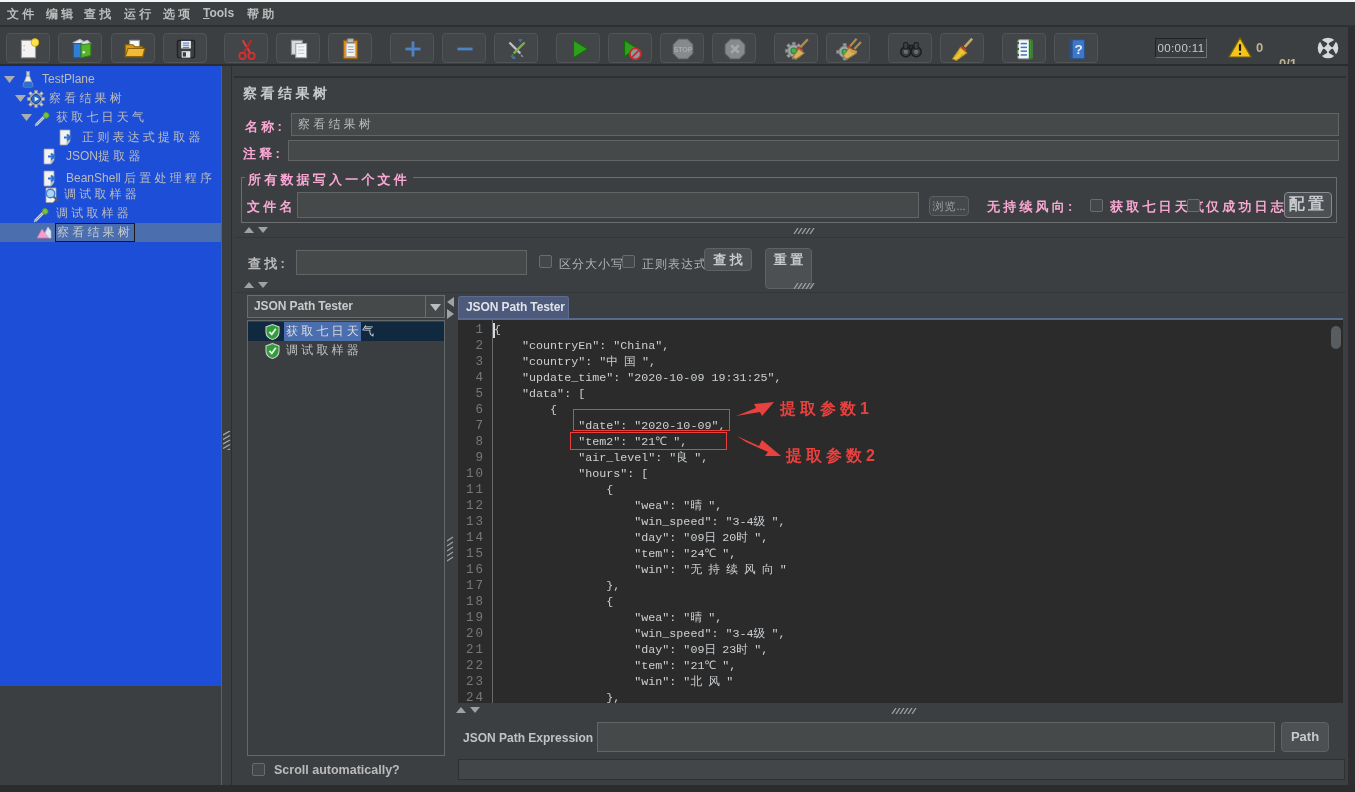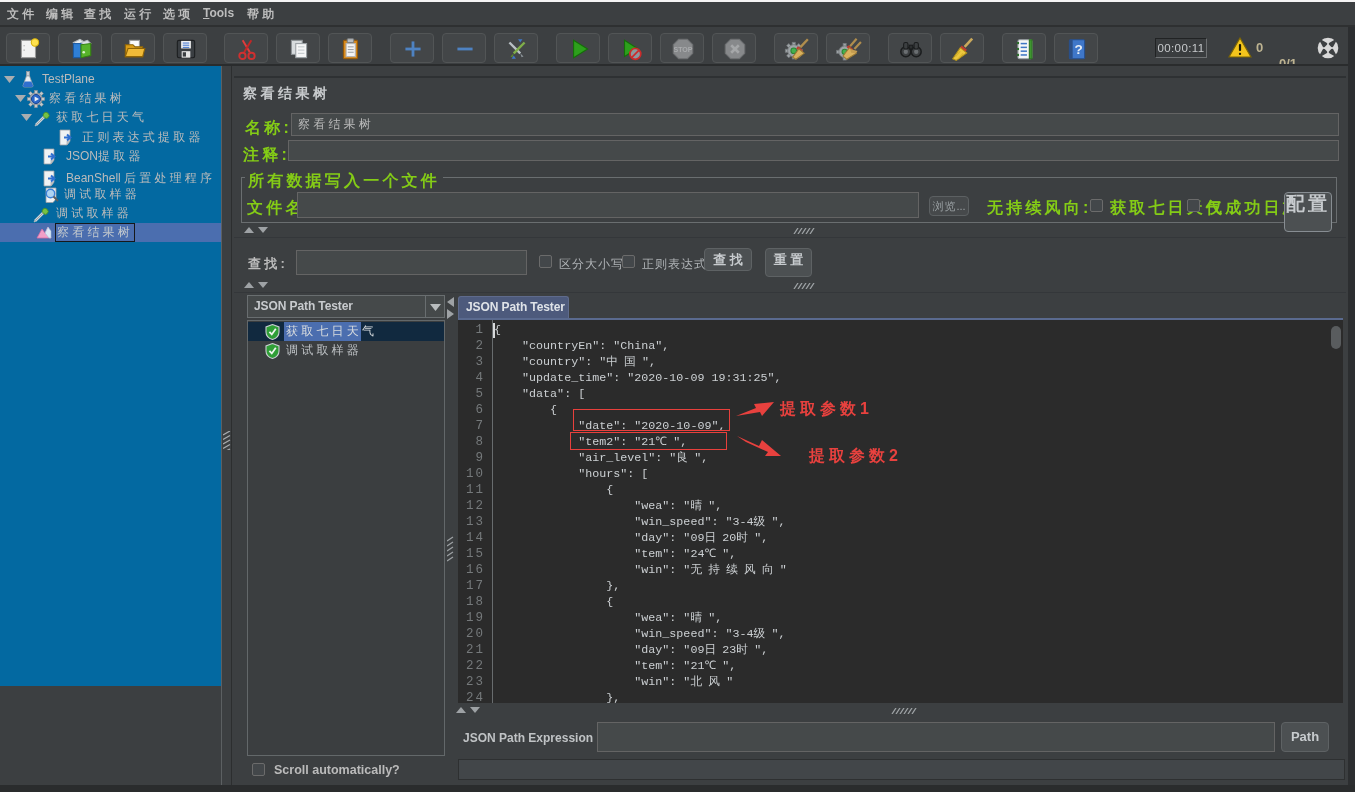--- a/index.html
+++ b/index.html
@@ -2,21 +2,21 @@
 <html><head><meta charset="utf-8"><style>
 html,body{margin:0;padding:0;width:1355px;height:792px;overflow:hidden;background:#3c3f41;font-family:"Liberation Sans",sans-serif}
 .ab{position:absolute}
 .cj{letter-spacing:3.2px}
 .ck{letter-spacing:6.2px}
 .tbtn{position:absolute;top:6px;width:44px;height:30px;background:#434648;border:1px solid #525556;border-radius:4px;box-sizing:border-box}
 .tbtn svg{position:absolute;left:9px;top:2px;width:26px;height:26px}
 .fld{position:absolute;background:#45494a;border:1px solid #646464;box-sizing:border-box;color:#bbbbbb}
 .btn{position:absolute;background:#4c5052;border:1px solid #5e6264;border-radius:4px;box-sizing:border-box;color:#c7cbce;font-weight:bold;text-align:center}
 .cb{position:absolute;width:13px;height:13px;background:#43474a;border:1px solid #6b6b6b;box-sizing:border-box;border-radius:2px}
-.lbl{position:absolute;color:#84cc16;font-size:16px;font-weight:bold;white-space:nowrap}
+.lbl{position:absolute;color:#f9a8d4;font-size:13px;font-weight:bold;white-space:nowrap}
 .tt{position:absolute;color:#bbbbbb;font-size:12px;white-space:nowrap}
 pre{margin:0;font-family:"Liberation Mono",monospace}
 </style></head>
 <body>
 
 <div class="ab" style="left:0;top:0;width:1355px;height:2px;background:#f4f4f4"></div>
 
 <div class="ab" style="left:0;top:2px;width:1355px;height:23px;background:#3c3f41"></div>
 <div class="ab" id="menuitems" style="top:6px;left:0;width:1355px;height:18px;color:#bdbdbd;font-size:12px;font-weight:bold">
 <span class="ab cj" style="left:7px">文件</span>
@@ -225,21 +225,21 @@
 <div class="ab" style="left:1317px;top:10px"><svg width="22" height="22" viewBox="0 0 22 22">
         <circle cx="11" cy="11" r="10.3" fill="#d8d8d8"></circle>
         <path d="M4.2 4.2 L9 6.8 L6.8 9 Z" fill="#3d4042" stroke="#3d4042" stroke-width="2.5" stroke-linejoin="round"></path>
         <path d="M17.8 4.2 L15.2 9 L13 6.8 Z" fill="#3d4042" stroke="#3d4042" stroke-width="2.5" stroke-linejoin="round"></path>
         <path d="M17.8 17.8 L13 15.2 L15.2 13 Z" fill="#3d4042" stroke="#3d4042" stroke-width="2.5" stroke-linejoin="round"></path>
         <path d="M4.2 17.8 L6.8 13 L9 15.2 Z" fill="#3d4042" stroke="#3d4042" stroke-width="2.5" stroke-linejoin="round"></path>
       </svg></div>
 </div>
 <div class="ab" style="left:0;top:64px;width:1355px;height:2px;background:#2a2c2d"></div>
 
-<div class="ab" id="lpanel" style="left:0;top:66px;width:221px;height:620px;background:#0369a1">
+<div class="ab" id="lpanel" style="left:0;top:66px;width:221px;height:620px;background:#1d4ed8">
 <div class="ab" style="left:0;top:4px;width:221px;height:19px">
       <svg class="ab" style="left:4px;top:6px" width="11" height="7">
         <polygon points="0,0 11,0 5.5,7" fill="#a9adb0"></polygon>
       </svg>
       <svg class="ab" style="left:22px;top:1px" width="12" height="17" viewBox="0 0 12 17">
         <rect x="4.4" y="0.5" width="3.2" height="4.5" fill="#c7ced4" stroke="#8e979e" stroke-width="0.8"></rect>
         <path d="M4.5 5 L7.5 5 L11 14.5 Q11.3 16 9.5 16 L2.5 16 Q0.7 16 1 14.5 Z" fill="#e9eef2" stroke="#97a1a8" stroke-width="0.8"></path>
         <path d="M2.7 10.5 L9.3 10.5 L11 14.5 Q11.3 16 9.5 16 L2.5 16 Q0.7 16 1 14.5 Z" fill="#2f6fce"></path>
       </svg>
       <span class="tt ab" style="left:42px;line-height:19px;position:absolute">TestPlane</span>
@@ -348,21 +348,21 @@
 <div class="ab" style="left:9px;top:111px;width:1096px;height:46px;border:1px solid #6a6e70;box-sizing:border-box"></div>
 <div class="lbl" style="left:13px;top:105px;background:#3c3f41;padding:0 3px"><span class="cj">所有数据写入一个文件</span></div>
 <div class="lbl" style="left:15px;top:132px"><span class="cj">文件名</span></div>
 <div class="fld" style="left:65px;top:126px;width:622px;height:26px"></div>
 <div class="btn" style="left:697px;top:130px;width:40px;height:20px;font-size:11px;font-weight:normal;color:#9aa0a3;line-height:18px;background:#46494b;border-color:#5c6062"><span style="letter-spacing:1px">浏览</span>...</div>
 <div class="lbl" style="left:755px;top:132px"><span class="cj">无持续风向</span>:</div>
 <div class="cb" style="left:858px;top:133px"></div>
 <div class="lbl" style="left:878px;top:132px"><span class="cj">获取七日天气</span></div>
 <div class="cb" style="left:955px;top:133px"></div>
 <div class="lbl" style="left:974px;top:132px"><span class="cj">仅成功日志</span></div>
-<div class="btn" style="left:1052px;top:126px;width:48px;height:40px;font-size:19px;line-height:22px;border-color:#878d92"><span class="cj">配置</span></div>
+<div class="btn" style="left:1052px;top:126px;width:48px;height:26px;font-size:16px;line-height:22px;border-color:#878d92"><span class="cj">配置</span></div>
 <svg class="ab" style="left:12px;top:161px" width="26" height="8">
       <polygon points="0,6 10,6 5,0" fill="#9ea2a5"></polygon>
       <polygon points="14,0 24,0 19,6" fill="#9ea2a5"></polygon>
     </svg>
 <svg class="ab" style="left:561px;top:162px" width="26" height="6">
       <g stroke="#9ea2a5" stroke-width="1.3">
         <line x1="1" y1="6" x2="5" y2="0"></line>
         <line x1="5" y1="6" x2="9" y2="0"></line>
         <line x1="9" y1="6" x2="13" y2="0"></line>
         <line x1="13" y1="6" x2="17" y2="0"></line>
@@ -370,21 +370,21 @@
       </g>
     </svg>
 <div class="ab" style="left:2px;top:171px;width:1112px;height:1px;background:#34373a"></div>
 <div class="ab" style="left:16px;top:189px;font-size:13px;font-weight:bold;color:#bbbbbb"><span style="letter-spacing:3.3px">查找</span>:</div>
 <div class="fld" style="left:64px;top:184px;width:231px;height:25px"></div>
 <div class="cb" style="left:307px;top:189px"></div>
 <div class="tt" style="left:327px;top:190px;color:#b0b4b7"><span style="letter-spacing:1px">区分大小写</span></div>
 <div class="cb" style="left:390px;top:189px"></div>
 <div class="tt" style="left:410px;top:190px;color:#b0b4b7"><span style="letter-spacing:1px">正则表达式</span></div>
 <div class="btn" style="left:472px;top:182px;width:48px;height:23px;font-size:13px;line-height:21px"><span style="letter-spacing:3.3px;margin-right:-3.3px">查找</span></div>
-<div class="btn" style="left:533px;top:182px;width:47px;height:29px;font-size:13px;line-height:21px"><span style="letter-spacing:3.3px;margin-right:-3.3px">重置</span></div>
+<div class="btn" style="left:533px;top:182px;width:47px;height:41px;font-size:13px;line-height:21px"><span style="letter-spacing:3.3px;margin-right:-3.3px">重置</span></div>
 <svg class="ab" style="left:12px;top:216px" width="26" height="8">
       <polygon points="0,6 10,6 5,0" fill="#9ea2a5"></polygon>
       <polygon points="14,0 24,0 19,6" fill="#9ea2a5"></polygon>
     </svg>
 <svg class="ab" style="left:561px;top:217px" width="26" height="6">
       <g stroke="#9ea2a5" stroke-width="1.3">
         <line x1="1" y1="6" x2="5" y2="0"></line>
         <line x1="5" y1="6" x2="9" y2="0"></line>
         <line x1="9" y1="6" x2="13" y2="0"></line>
         <line x1="13" y1="6" x2="17" y2="0"></line>
@@ -491,21 +491,21 @@
 
 <div class="ab" style="left:341px;top:343px;width:155px;height:20px;border:1px solid #e8403c"></div>
 <div class="ab" style="left:338px;top:366px;width:155px;height:16px;border:1px solid #e8403c"></div>
 <svg class="ab" style="left:502px;top:334px" width="42" height="18" viewBox="0 0 42 18">
       <path d="M2 16 L22 8 L20 4 L40 2 L28 16 L26 12 Z" fill="#e8413e"></path>
     </svg>
 <div class="ab" style="left:548px;top:333px;font-size:16px;font-weight:bold;color:#e8413e"><span style="letter-spacing:4px">提取参数</span>1</div>
 <svg class="ab" style="left:503px;top:368px" width="48px" height="26" viewBox="0 0 48 26">
       <path d="M2 2 L24 12 L27 6 L46 22 L30 22 L33 18 L11 8 Z" fill="#e8413e"></path>
     </svg>
-<div class="ab" style="left:577px;top:380px;font-size:16px;font-weight:bold;color:#e8413e"><span style="letter-spacing:4px">提取参数</span>2</div>
+<div class="ab" style="left:554px;top:380px;font-size:16px;font-weight:bold;color:#e8413e"><span style="letter-spacing:4px">提取参数</span>2</div>
 
 <svg class="ab" style="left:224px;top:641px" width="26" height="8">
       <polygon points="0,6 10,6 5,0" fill="#9ea2a5"></polygon>
       <polygon points="14,0 24,0 19,6" fill="#9ea2a5"></polygon>
     </svg>
 <svg class="ab" style="left:659px;top:642px" width="30" height="6">
       <g stroke="#9ea2a5" stroke-width="1.3">
         <line x1="1" y1="6" x2="5" y2="0"></line>
         <line x1="5" y1="6" x2="9" y2="0"></line>
         <line x1="9" y1="6" x2="13" y2="0"></line>

